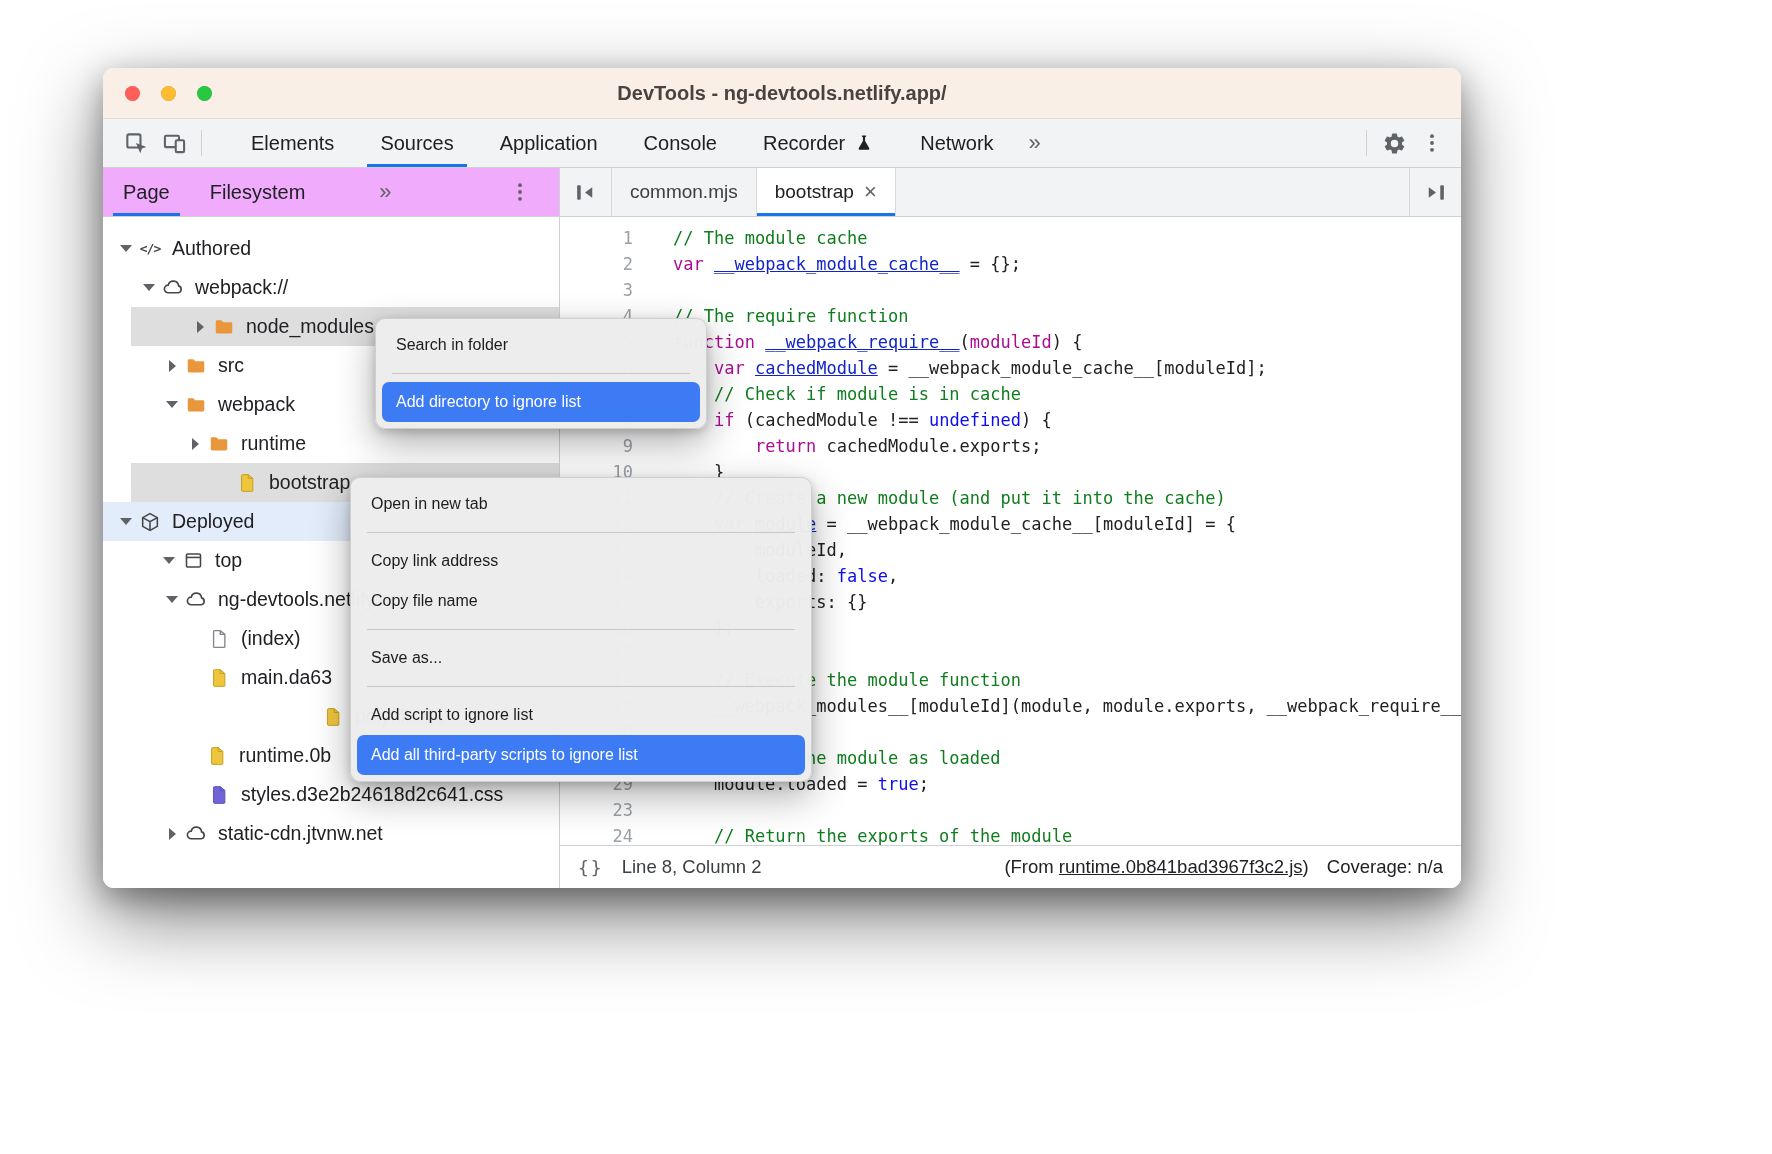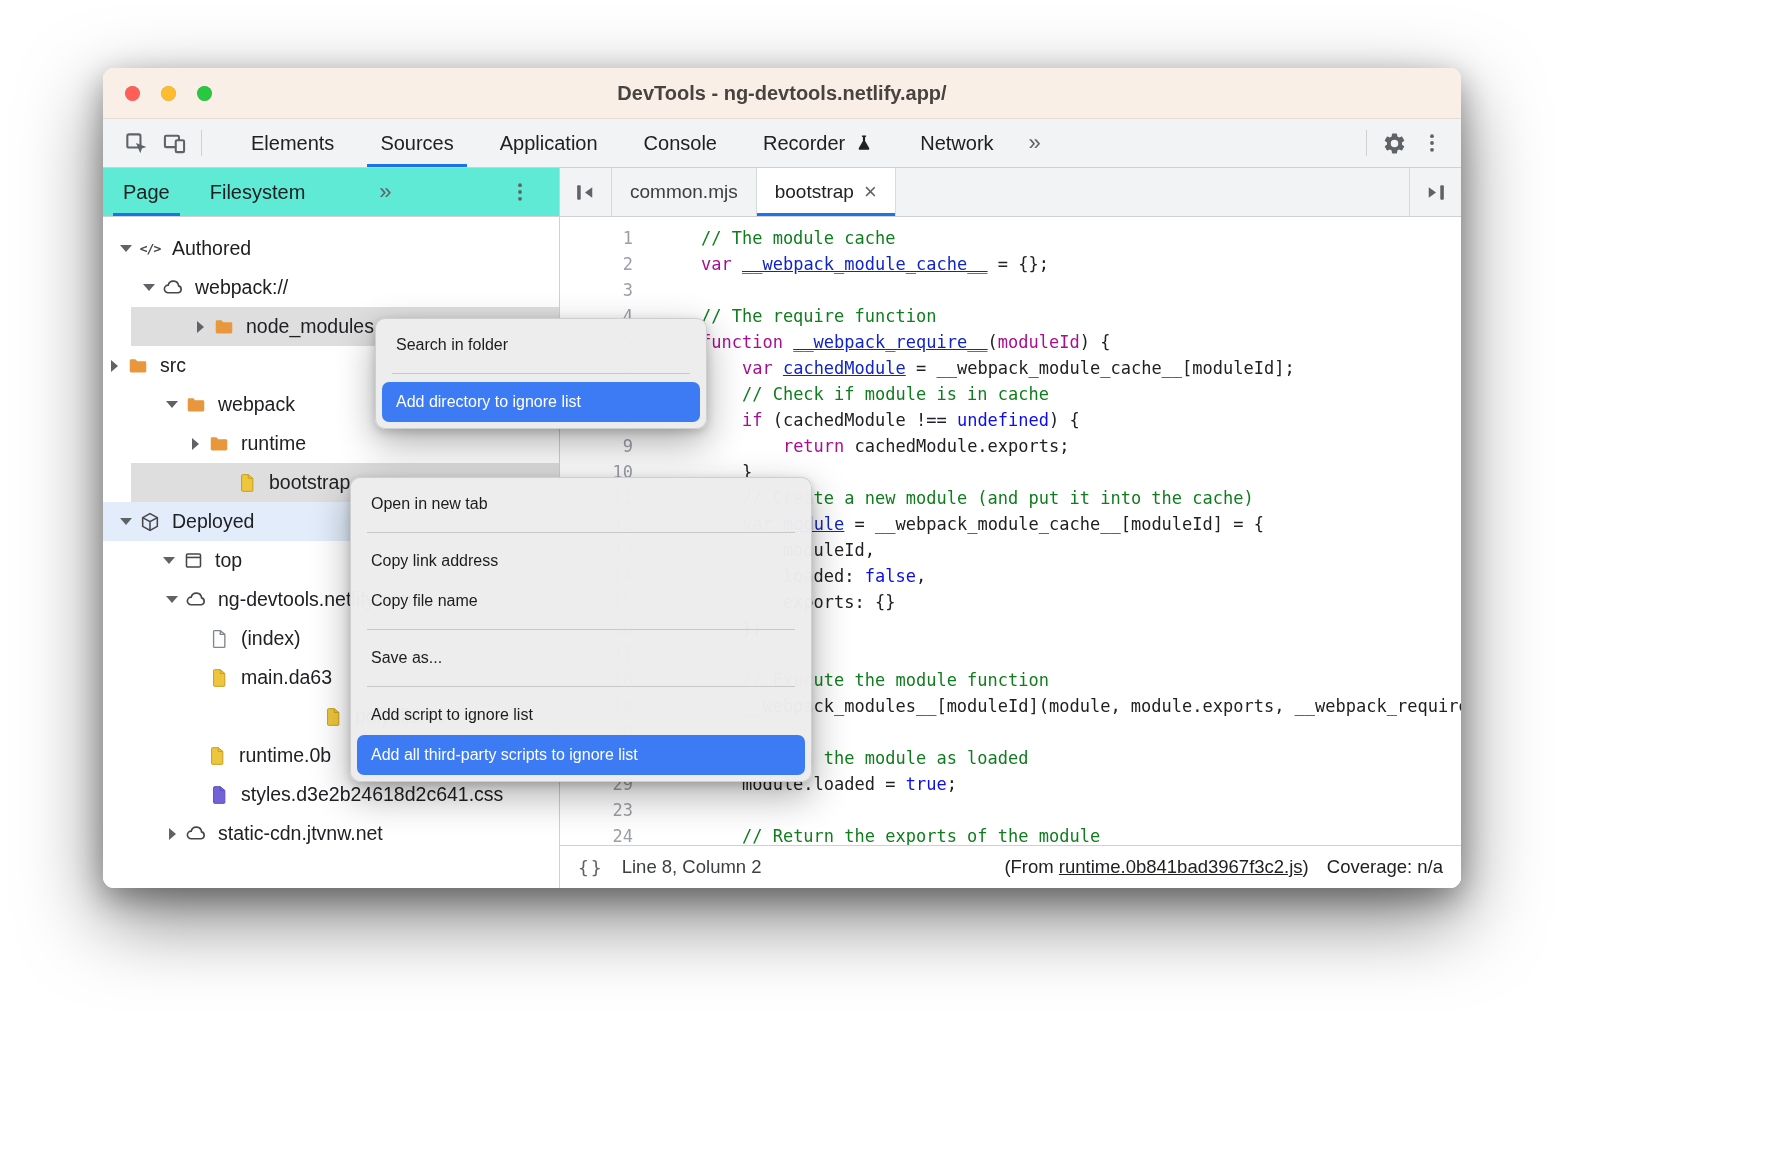--- a/index.html
+++ b/index.html
@@ -29,21 +29,21 @@
   .vsep{width:1px; height:26px; background:#ced2d5; margin:0 8px; flex:0 0 1px;}
   .panel-tabs{display:flex; align-items:stretch; height:100%; margin-left:18px;}
   .ptab{display:flex; align-items:center; gap:9px; padding:0 23px; font-size:20px; color:#202124; position:relative; cursor:default;}
   .ptab.active::after{content:""; position:absolute; left:10px; right:10px; bottom:0; height:3px; background:var(--accent);}
   .flask{display:flex; align-items:center;}
   .chev{font-size:22px; color:#5f6368; padding:0 12px;}
   .spacer{flex:1;}
   
   .main{flex:1; display:flex; min-height:0;}
   .sidebar{width:457px; flex:0 0 457px; border-right:1px solid #cdd1d4; display:flex; flex-direction:column; background:#fff;}
-  .sidebar-header{height:49px; flex:0 0 49px; background:#5eead4; border-bottom:1px solid #cdd1d4; display:flex; align-items:center;}
+  .sidebar-header{height:49px; flex:0 0 49px; background:#f0abfc; border-bottom:1px solid #cdd1d4; display:flex; align-items:center;}
   .stab{padding:0 20px; height:100%; display:flex; align-items:center; font-size:20px; color:#202124; position:relative;}
   .stab.active::after{content:""; position:absolute; left:10px; right:10px; bottom:0; height:3px; background:var(--accent);}
   .sb-chev{margin-left:42px;}
   .sb-kebab{margin-left:auto; margin-right:24px;}
   .tree{flex:1; overflow:hidden; padding-top:12px;}
   .tree-row{display:flex; align-items:center; height:39px; font-size:19.5px; color:#202124; white-space:nowrap;}
   .tree-row.hl-gray{background:var(--row-gray);margin-left:28px;}
   .tree-row.hl-blue{background:var(--row-blue);}
   .arrow{width:22px; flex:0 0 22px; display:flex; justify-content:center; align-items:center;}
   .arrow.adown::before{content:""; width:0; height:0; border-left:6px solid transparent; border-right:6px solid transparent; border-top:7.5px solid #5f6368;}
@@ -56,21 +56,21 @@
   .nav-toggle{width:52px; flex:0 0 52px; display:flex; align-items:center; justify-content:center;}
   .nav-toggle.left{border-right:1px solid #d7dadc;}
   .nav-toggle.right{border-left:1px solid #d7dadc;}
   .etab{display:flex; align-items:center; gap:10px; padding:0 18px; font-size:19px; color:#3c4043; border-right:1px solid #d7dadc; position:relative;}
   .etab.active{background:#fff; color:#202124; box-shadow:inset 0 -3px 0 var(--accent);}
   .etab .close{font-size:22px; color:#5f6368; line-height:1;}
   .code-area{flex:1; min-height:0; display:flex; padding-top:8px; font-family:"DejaVu Sans Mono",monospace; font-size:17px; overflow:hidden;}
   .gutter{width:87px; flex:0 0 87px; text-align:right; padding-right:14px; color:#9aa0a6;}
   .gnum{height:26px; line-height:26px;}
   .code{flex:1; overflow:hidden; padding-left:26px; color:#202124;}
-  .cline{height:26px; line-height:26px; white-space:pre;margin-left:28px;}
+  .cline{height:26px; line-height:26px; white-space:pre;}
   .tok-pl{color:#202124;}
   .tok-kw{color:var(--kw);}
   .tok-com{color:var(--com);}
   .tok-atom{color:var(--atom);}
   .tok-def{color:var(--def); text-decoration:underline;}
   .tok-par{color:var(--par);}
   
   .statusbar{height:43px; flex:0 0 43px; border-top:1px solid #cdd1d4; background:#fff;
     display:flex; align-items:center; padding:0 18px; font-size:18.5px; color:#3c4043;}
   .brace-icon{font-family:"DejaVu Sans Mono",monospace; font-size:18px; color:#5f6368; margin-right:18px; letter-spacing:2px;}
@@ -197,21 +197,21 @@
           </div>
           <div class="tree-row hl-gray" style="padding-left: 58px;">
             <span class="arrow aright"></span>
             <span class="ticon">
               <svg viewBox="0 0 24 24" width="22" height="22">
                 <path d="M3 6 a1.5 1.5 0 0 1 1.5 -1.5 h4.6 l2.1 2.3 h8.3 A1.5 1.5 0 0 1 21 8.3 v9.2 a1.5 1.5 0 0 1 -1.5 1.5 h-15 A1.5 1.5 0 0 1 3 17.5 Z" fill="var(--folder)"></path>
               </svg>
             </span>
             <span class="tlabel">node_modules</span>
           </div>
-          <div class="tree-row" style="">
+          <div class="tree-row" style="padding-left: 58px;">
             <span class="arrow aright"></span>
             <span class="ticon">
               <svg viewBox="0 0 24 24" width="22" height="22">
                 <path d="M3 6 a1.5 1.5 0 0 1 1.5 -1.5 h4.6 l2.1 2.3 h8.3 A1.5 1.5 0 0 1 21 8.3 v9.2 a1.5 1.5 0 0 1 -1.5 1.5 h-15 A1.5 1.5 0 0 1 3 17.5 Z" fill="var(--folder)"></path>
               </svg>
             </span>
             <span class="tlabel">src</span>
           </div>
           <div class="tree-row" style="padding-left: 58px;">
             <span class="arrow adown"></span>

